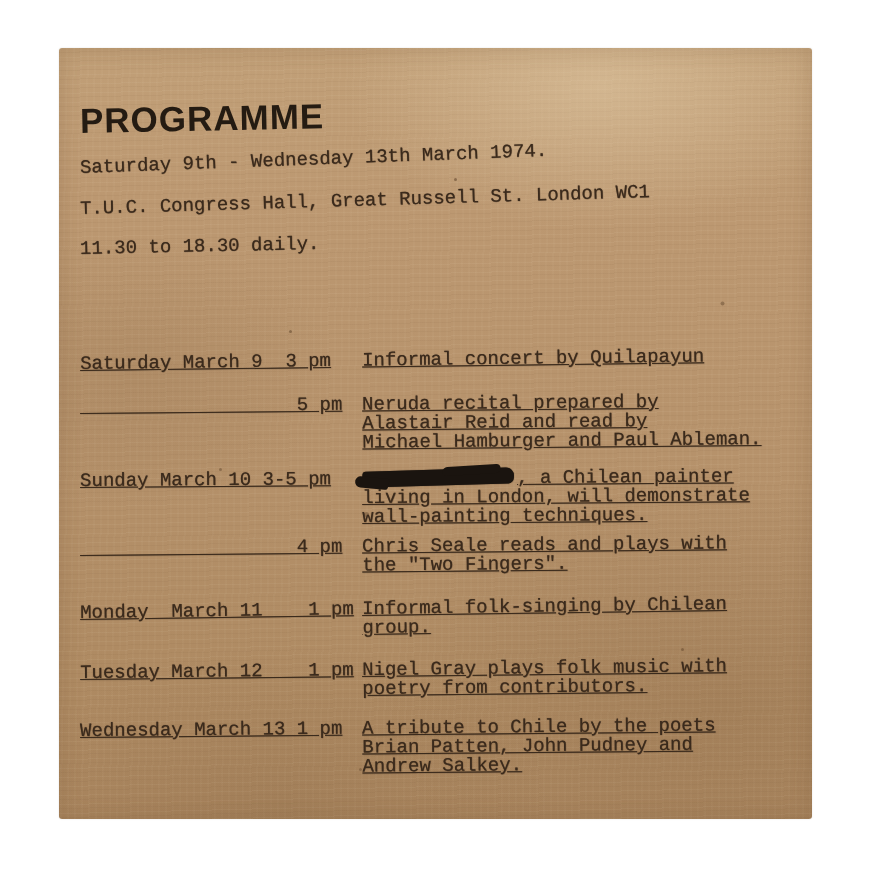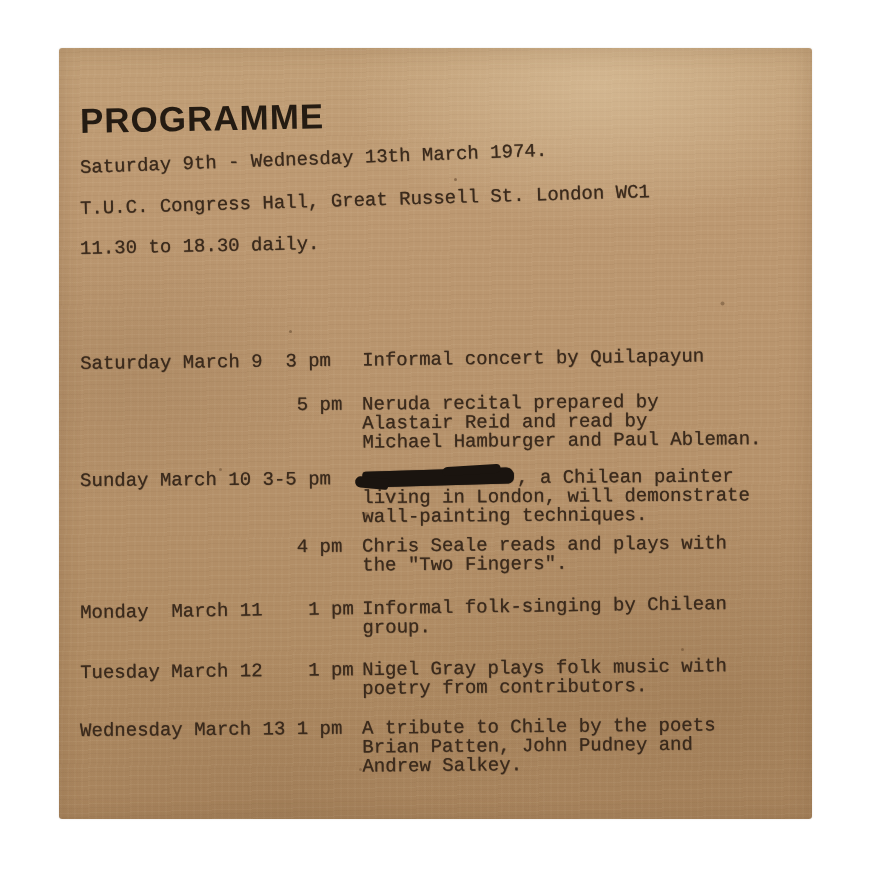--- a/index.html
+++ b/index.html
@@ -66,21 +66,21 @@
     text-shadow: none;
     transform: rotate(-1.1deg);
     transform-origin: 0 50%;
   }
 
   .hline { white-space: pre; transform-origin: 0 50%; }
   .l1 { margin-top: 16px; transform: rotate(-2.1deg); }
   .l2 { margin-top: 19px; transform: rotate(-1.7deg); }
   .l3 { margin-top: 18px; transform: rotate(-1.2deg); }
 
-  .schedule { margin-top: 95px; line-height: 19px; }
+  .schedule { margin-top: 95px; line-height: 19px; text-decoration: underline; }
   .row { display: flex; align-items: flex-start; transform-origin: 0 0; }
   .cell-daytime { flex: none; width: 282px; white-space: pre; }
   .cell-desc { flex: 1; white-space: pre-line; }
 
   .row.r1 { transform: rotate(-0.7deg); }
   .row.r2 { margin-top: 24px; transform: rotate(-0.5deg); }
   .row.r3 { margin-top: 17px; transform: rotate(-0.4deg); }
   .row.r4 { margin-top: 11px; transform: rotate(-0.5deg); }
   .row.r5 { margin-top: 26px; transform: rotate(-0.8deg); }
   .row.r6 { margin-top: 22px; transform: rotate(-0.6deg); }

